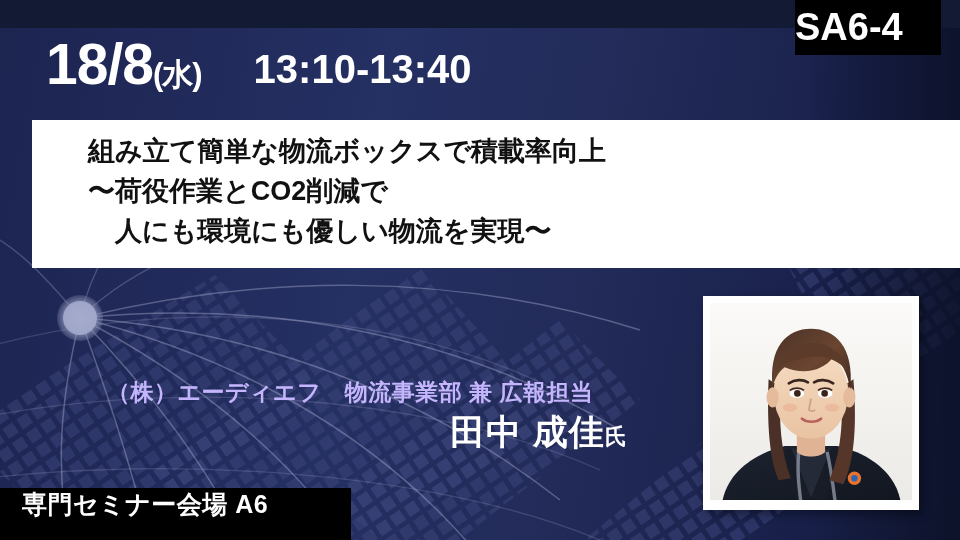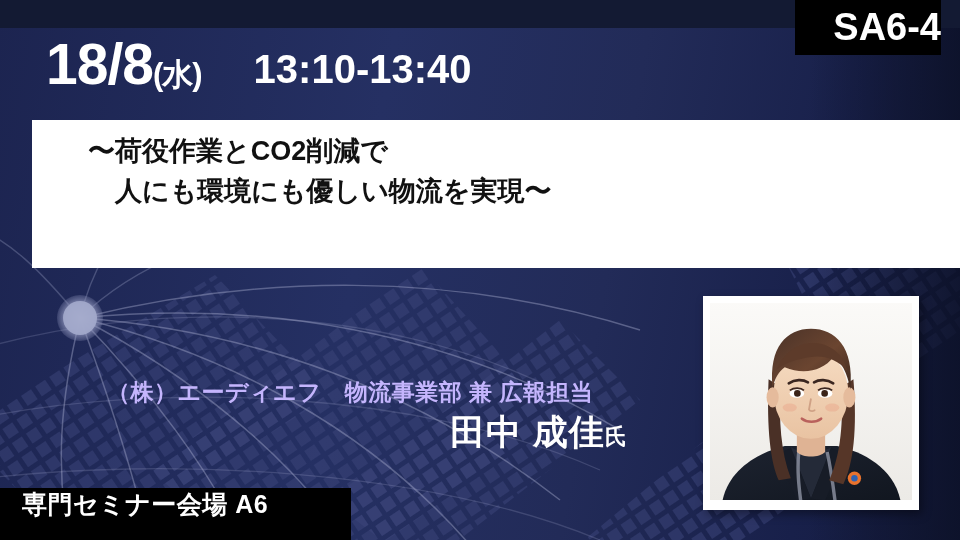--- a/index.html
+++ b/index.html
@@ -33,21 +33,21 @@
     position: absolute; inset: 0;
     width: 960px; height: 540px;
   }
 
   
   .sa-badge {
     position: absolute;
     left: 795px; top: 0px;
     width: 146px; height: 55px;
     background: #000000;
-    display: flex; align-items: center; justify-content: flex-end;
+    display: flex; align-items: center; justify-content: flex-start;
   }
   .sa-badge span {
     color: #ffffff;
     font-size: 38px;
     font-weight: bold;
     letter-spacing: 0px;
     line-height: 1;
     padding-bottom: 2px;
   }
 
@@ -236,20 +236,21 @@
     <span>SA6-4</span>
   </div>
 
   <div class="daterow">
     <span class="date-main">18/8</span>
     <span class="date-dow">(水)</span>
     <span class="time">13:10-13:40</span>
   </div>
 
   <div class="title-panel">
+    <div class="title-line">組み立て簡単な物流ボックスで積載率向上</div>
     <div class="title-line">〜荷役作業とCO2削減で</div>
     <div class="title-line">　人にも環境にも優しい物流を実現〜</div>
   </div>
 
   <div class="company">（株）エーディエフ　物流事業部 兼 広報担当</div>
 
   <div class="speaker-name">
     <span>田中 成佳</span>
     <span class="suffix">氏</span>
   </div>

